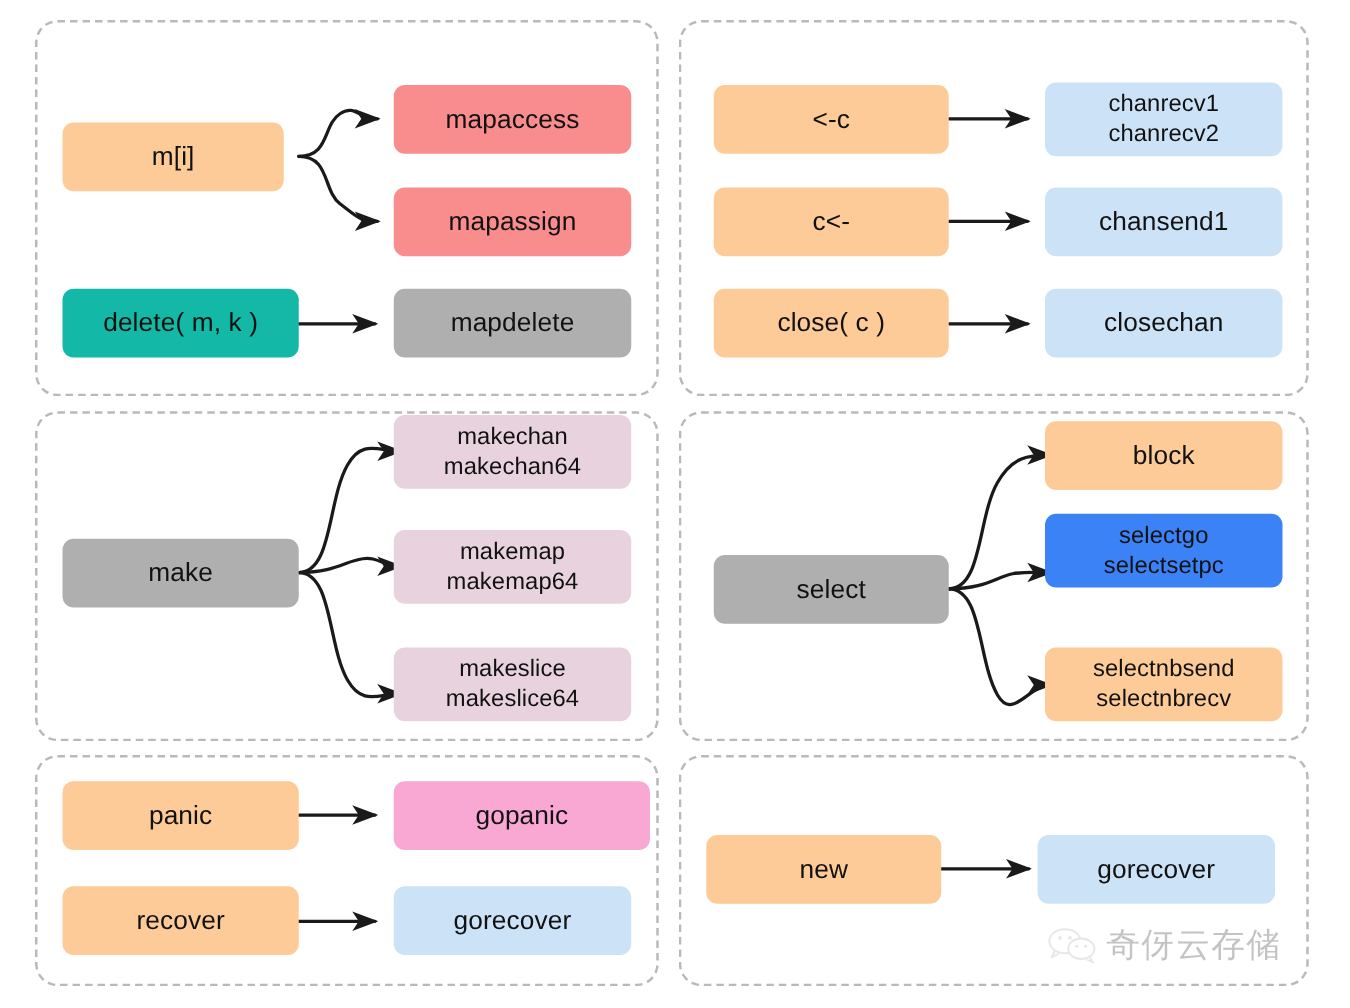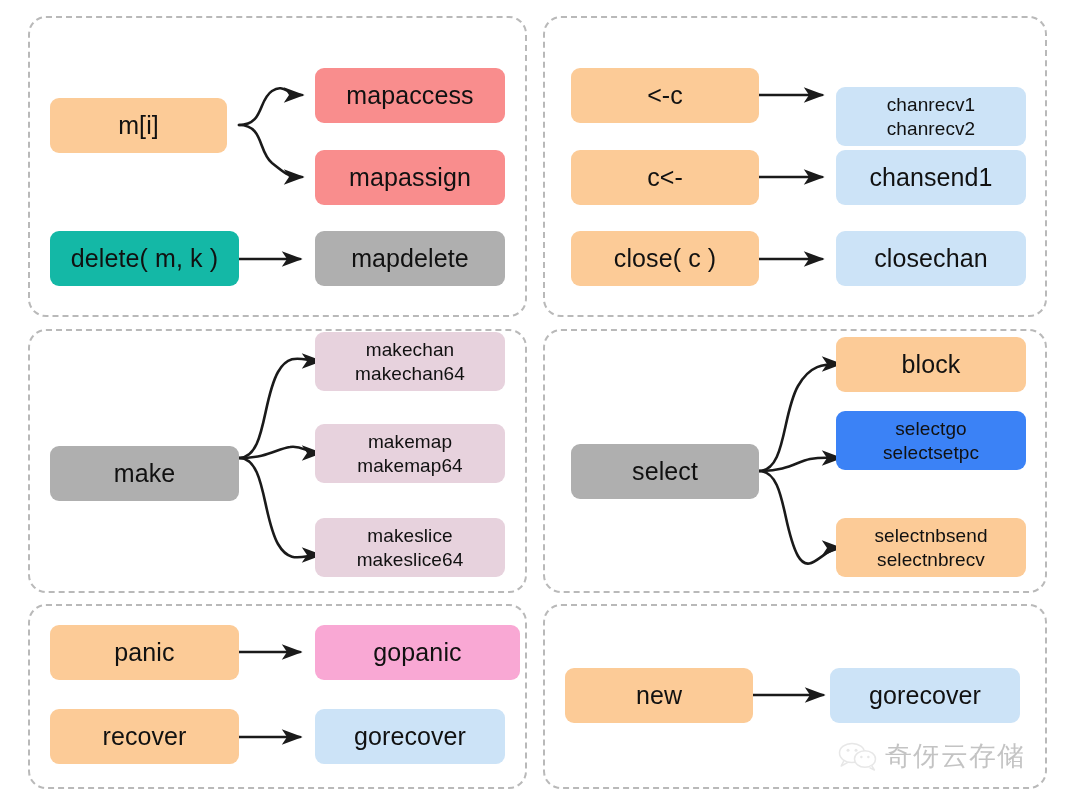--- a/index.html
+++ b/index.html
@@ -26,21 +26,21 @@
   }
   .node {
     position: absolute;
     box-sizing: border-box;
     border-radius: 9px;
     display: flex;
     align-items: center;
     justify-content: center;
     text-align: center;
     color: #111111;
-    font-size: 25px;
+    font-size: 21px;
     line-height: 1.22;
     letter-spacing: 0.1px;
     white-space: pre-line;
     font-family: "Liberation Sans", sans-serif;
   }
   .node.two-line { font-size: 19px; }
   svg.edges {
     position: absolute;
     left: 0;
     top: 0;
@@ -146,26 +146,26 @@
 
   <div class="node" style="left:50px;top:98px;width:177px;height:55px;background:#FCCB97;">m[i]</div>
   <div class="node" style="left:50px;top:231px;width:189px;height:55px;background:#14b8a6;">delete( m, k )</div>
   <div class="node" style="left:315px;top:68px;width:190px;height:55px;background:#F98D8D;">mapaccess</div>
   <div class="node" style="left:315px;top:150px;width:190px;height:55px;background:#F98D8D;">mapassign</div>
   <div class="node" style="left:315px;top:231px;width:190px;height:55px;background:#AFAFAF;">mapdelete</div>
 
   <div class="node" style="left:571px;top:68px;width:188px;height:55px;background:#FCCB97;">&lt;-c</div>
   <div class="node" style="left:571px;top:150px;width:188px;height:55px;background:#FCCB97;">c&lt;-</div>
   <div class="node" style="left:571px;top:231px;width:188px;height:55px;background:#FCCB97;">close( c )</div>
-  <div class="node two-line" style="left:836px;top:66px;width:190px;height:59px;background:#CCE3F7;margin-top:21px;">chanrecv1
+  <div class="node two-line" style="left:836px;top:66px;width:190px;height:59px;background:#CCE3F7;">chanrecv1
 chanrecv2</div>
   <div class="node" style="left:836px;top:150px;width:190px;height:55px;background:#CCE3F7;">chansend1</div>
   <div class="node" style="left:836px;top:231px;width:190px;height:55px;background:#CCE3F7;">closechan</div>
 
-  <div class="node" style="left:50px;top:431px;width:189px;height:55px;background:#AFAFAF;margin-top:15px;">make</div>
+  <div class="node" style="left:50px;top:431px;width:189px;height:55px;background:#AFAFAF;">make</div>
   <div class="node two-line" style="left:315px;top:332px;width:190px;height:59px;background:#E7D2DD;">makechan
 makechan64</div>
   <div class="node two-line" style="left:315px;top:424px;width:190px;height:59px;background:#E7D2DD;">makemap
 makemap64</div>
   <div class="node two-line" style="left:315px;top:518px;width:190px;height:59px;background:#E7D2DD;">makeslice
 makeslice64</div>
 
   <div class="node" style="left:571px;top:444px;width:188px;height:55px;background:#AFAFAF;">select</div>
   <div class="node" style="left:836px;top:337px;width:190px;height:55px;background:#FCCB97;">block</div>
   <div class="node two-line" style="left:836px;top:411px;width:190px;height:59px;background:#3b82f6;">selectgo

